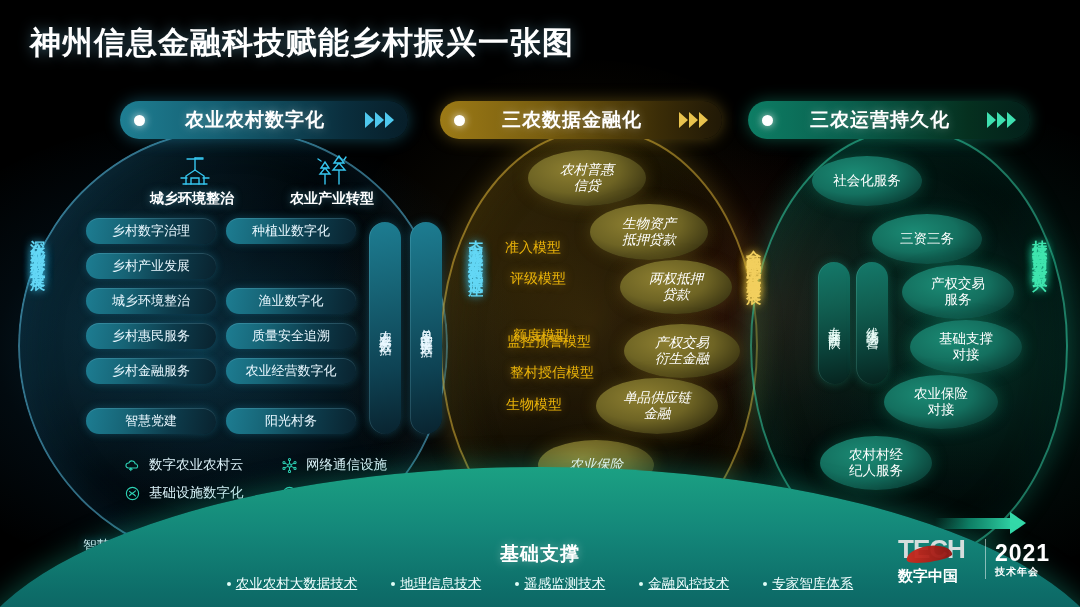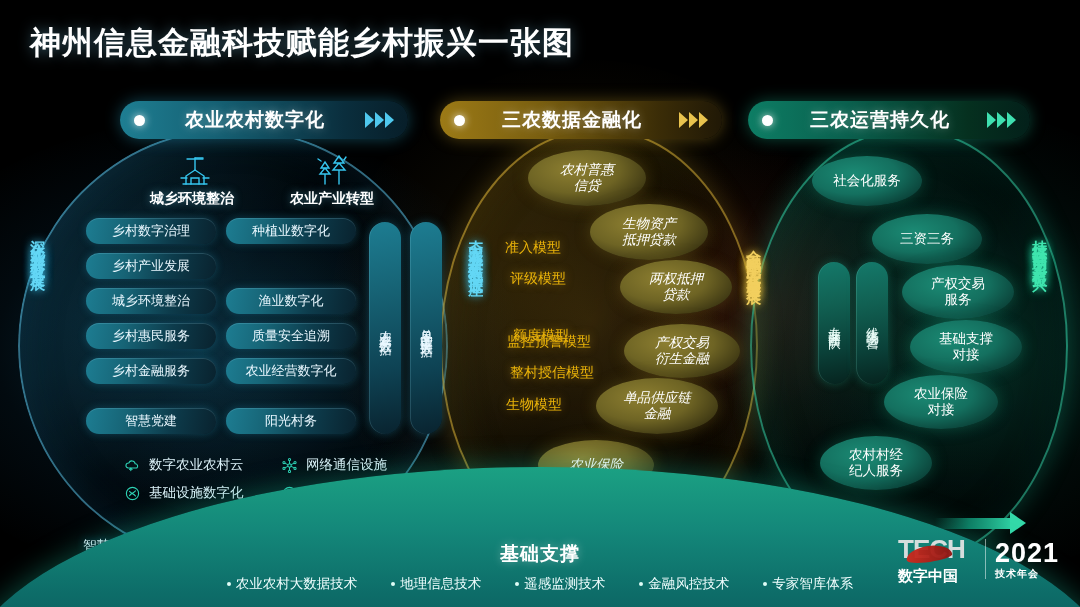--- a/index.html
+++ b/index.html
@@ -172,36 +172,36 @@
     border-radius:50% 50% 0 0 / 100% 100% 0 0;
     background:linear-gradient(180deg,#1ba183 0%, #14887a 28%, #0d6c68 58%, #0a4c52 100%);
     box-shadow:0 -4px 26px rgba(25,180,150,.35);
   }
   .base-title { position:absolute; left:0; right:0; top:541px; text-align:center;
                 font-size:19px; font-weight:bold; color:#fff; letter-spacing:1px;
                 text-shadow:0 0 10px rgba(255,255,255,.35); }
   .base-items { position:absolute; left:0; right:0; top:575px;
                 display:flex; justify-content:center; gap:34px;
                 font-size:13.5px; color:#f1ffff; }
-  .base-items .bi { display:flex; align-items:center; gap:5px; white-space:nowrap; }
+  .base-items .bi { display:flex; align-items:center; gap:5px; white-space:nowrap;text-decoration:underline; }
   .base-items .bd { width:4px; height:4px; border-radius:50%; background:#dffdf7; }
 
   
   .logo { position:absolute; right:12px; top:530px; width:170px; height:58px;
           display:flex; align-items:center; gap:9px; }
   .logo .mark { position:relative; width:78px; height:54px; }
   .logo .mark .tech { position:absolute; left:0; top:2px; font-size:26px; font-weight:bold;
                       color:#e6e6e6; letter-spacing:-1px; opacity:.92; }
   .logo .mark .swoosh { position:absolute; left:8px; top:14px; width:46px; height:16px;
           background:linear-gradient(90deg,#d02a1e,#8e1410); border-radius:50% 50% 50% 50%/70% 70% 30% 30%;
           transform:rotate(-8deg); opacity:.95; }
   .logo .mark .cn { position:absolute; left:0; bottom:0; font-size:15px; font-weight:bold; color:#fff; }
   .logo .bar { width:1px; height:40px; background:rgba(255,255,255,.5); }
   .logo .right { display:flex; flex-direction:column; justify-content:center; gap:2px; }
-  .logo .yr { font-size:27px; font-weight:bold; color:#fff; letter-spacing:1px; line-height:1; }
+  .logo .yr { font-size:23px; font-weight:bold; color:#fff; letter-spacing:1px; line-height:1; }
   .logo .mt { font-size:10px; font-weight:bold; color:#fff; letter-spacing:1px; line-height:1; }
 </style>
 </head>
 <body>
 
 <div id="stage">
 
   <div class="bg-glow glow-left"></div>
   <div class="bg-glow glow-mid"></div>
   <div class="bg-glow glow-right"></div>

